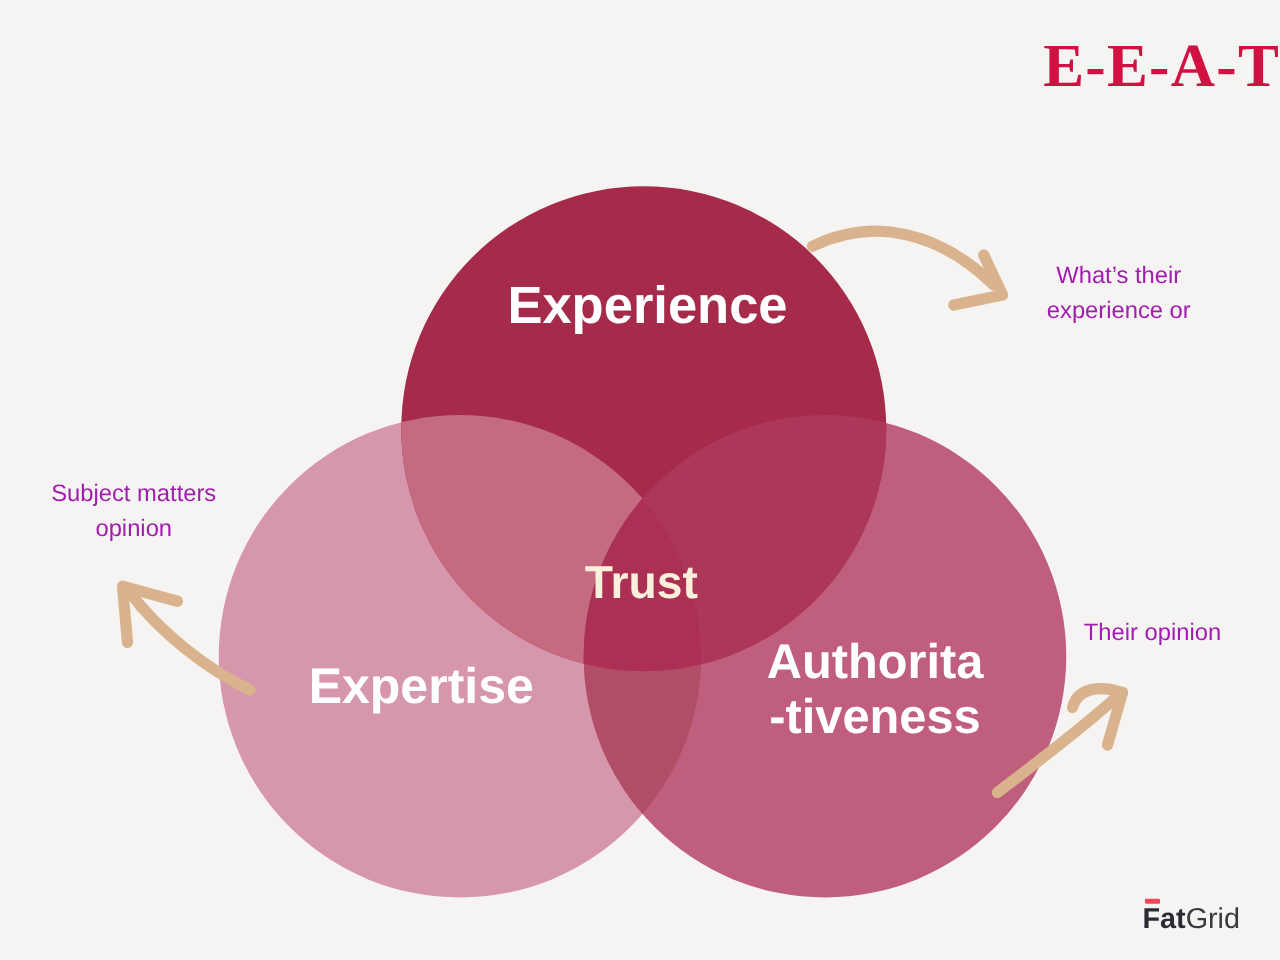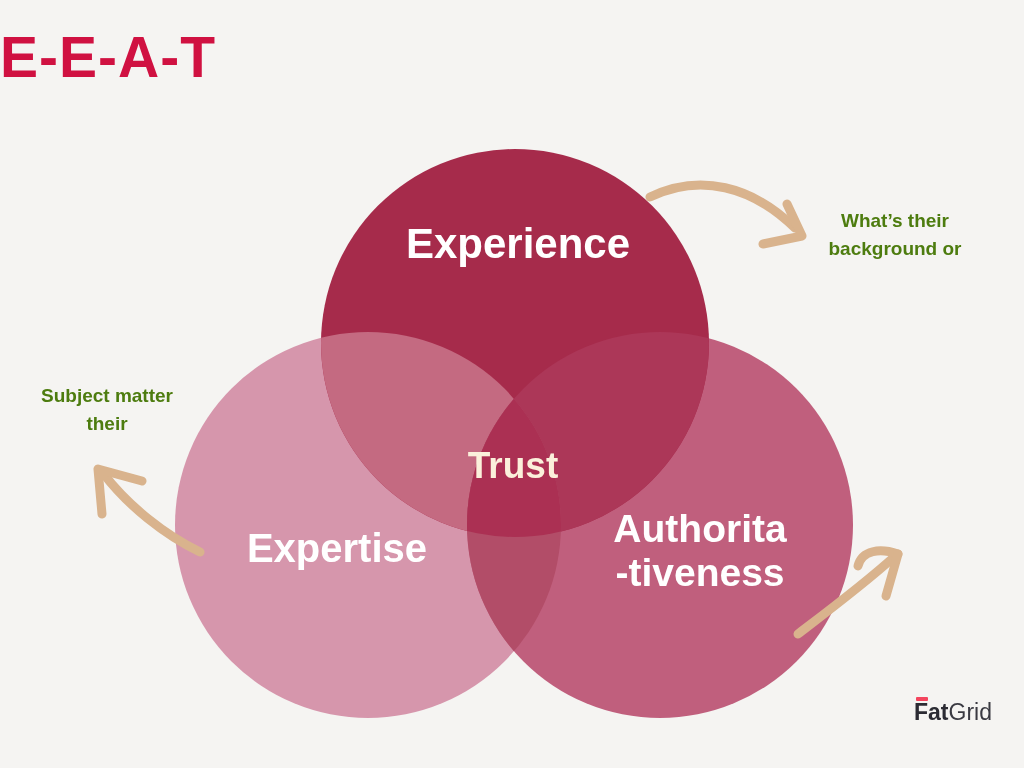--- a/index.html
+++ b/index.html
@@ -5,38 +5,39 @@
   html,body{margin:0;padding:0;}
   body{
     width:1024px;height:768px;
     background:#F5F4F2;
     font-family:"Liberation Sans", sans-serif;
     position:relative;overflow:hidden;
   }
   .canvas{position:absolute;inset:0;width:1024px;height:768px;}
   .page-title{
     position:absolute;top:24px;left:0;width:1024px;
-    text-align:left;
-    font-size:57px;font-weight:800;letter-spacing:1px;
+    text-align:right;
+    font-size:49px;font-weight:800;letter-spacing:1px;
     color:#D01141;
+    font-family:Liberation Serif, serif;
   }
   .venn-svg{position:absolute;top:0;left:0;}
   .annotation{
     position:absolute;
     text-align:center;
-    font-weight:700;
+    font-weight:400;
     font-size:19px;
     line-height:28px;
-    color:#4d7c0f;
+    color:#a21caf;
   }
   .ann-experience{left:795px;top:207px;width:200px;}
   .ann-expertise{left:12px;top:382px;width:190px;}
   .ann-authoritativeness{left:822px;top:493px;width:200px;}
   .logo{
-    position:absolute;left:914px;top:696px;height:26px;
+    position:absolute;left:914px;top:718px;height:26px;
     font-size:23px;color:#2B2B33;white-space:nowrap;
   }
   .logo .fat{font-weight:800;letter-spacing:0px;}
   .logo .grid{font-weight:400;color:#3A3A42;}
   .logo-accent{
     position:absolute;left:2px;top:1px;width:12px;height:4px;
     background:#F4455E;border-radius:1px;
   }
   .logo-text{position:relative;top:3px;}
   svg text{font-family:"Liberation Sans", sans-serif;font-weight:700;}
@@ -92,27 +93,28 @@
 
     <text x="518" y="258" text-anchor="middle" font-size="42" fill="#FFFFFF">Experience</text>
     <text x="337" y="562" text-anchor="middle" font-size="40" fill="#FFFFFF">Expertise</text>
     <text x="700" y="542" text-anchor="middle" font-size="39" fill="#FFFFFF">Authorita</text>
     <text x="700" y="586" text-anchor="middle" font-size="39" fill="#FFFFFF">-tiveness</text>
     <text x="513" y="478" text-anchor="middle" font-size="37" fill="#FBF0DB">Trust</text>
   </svg>
 
   <div class="annotation ann-experience">
     <div>What’s their</div>
-    <div>background or</div>
+    <div>experience or</div>
   </div>
   <div class="annotation ann-expertise">
-    <div>Subject matter</div>
-    <div>their</div>
+    <div>Subject matters</div>
+    <div>opinion</div>
   </div>
   <div class="annotation ann-authoritativeness">
+    <div>Their opinion</div>
   </div>
 
   <div class="logo">
     <div class="logo-accent"></div>
     <span class="logo-text">
       <span class="fat">Fat</span><span class="grid">Grid</span>
     </span>
   </div>
 
 </div>

